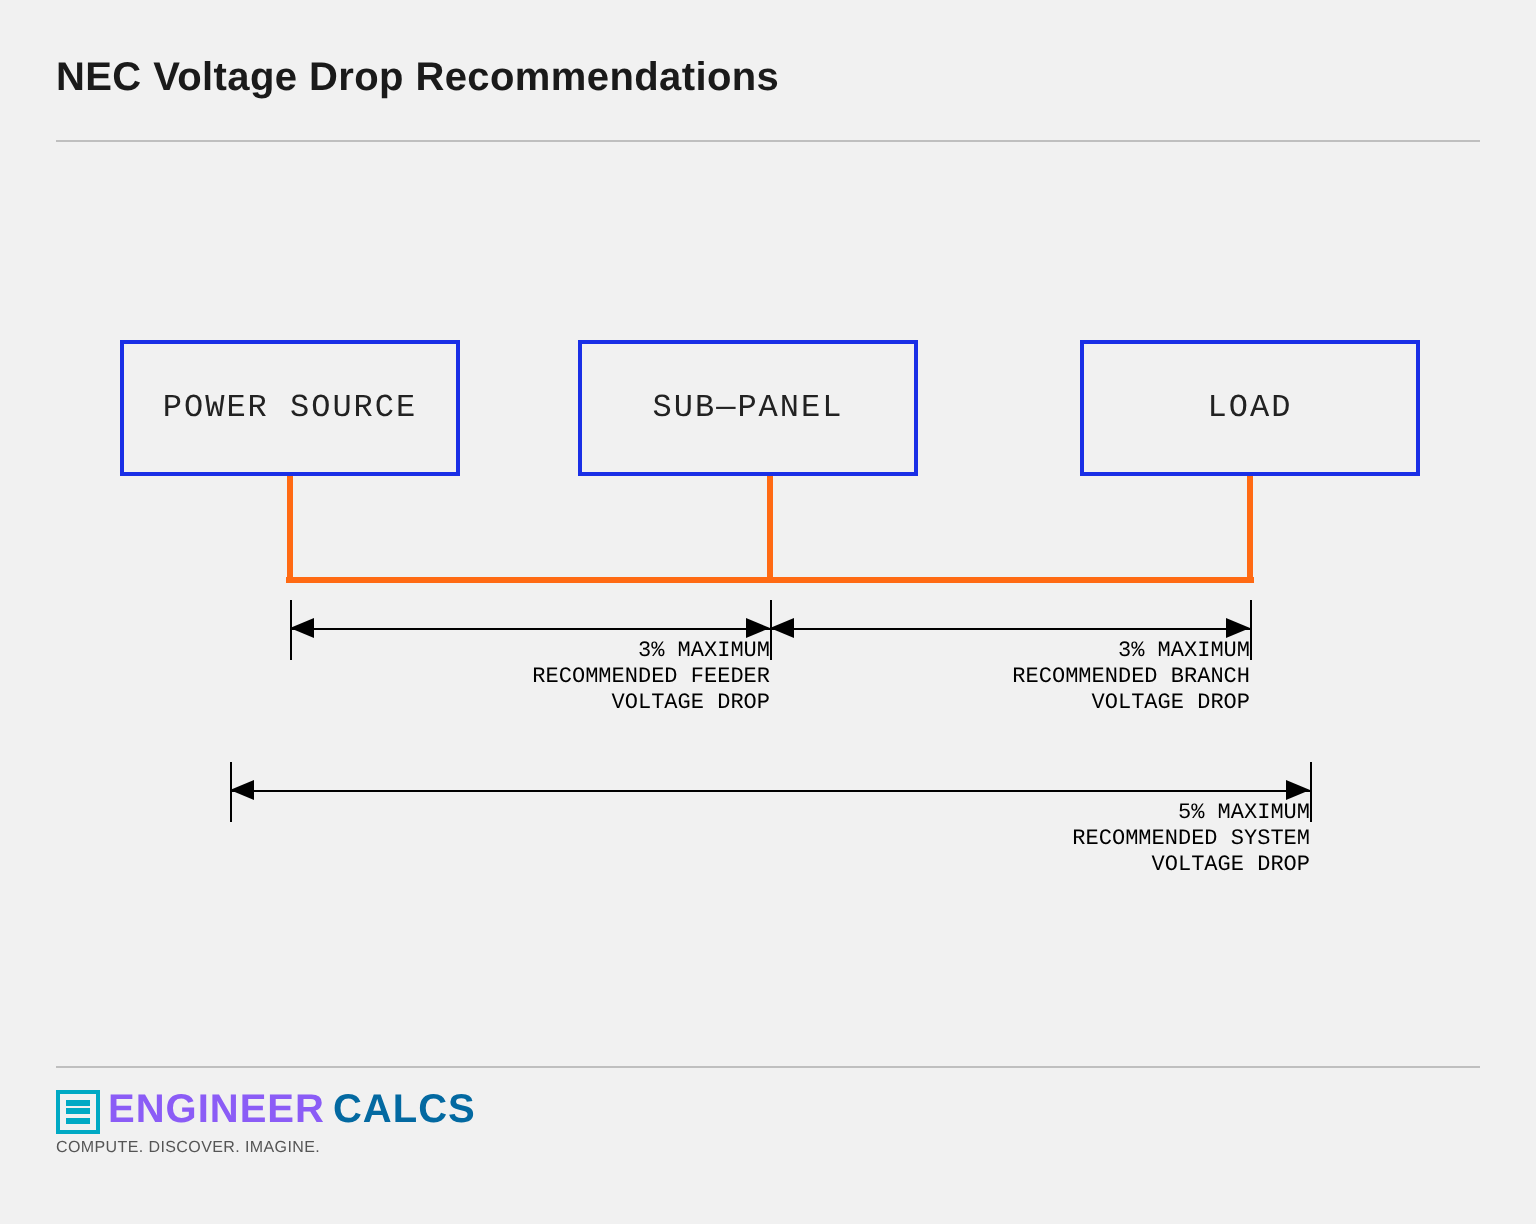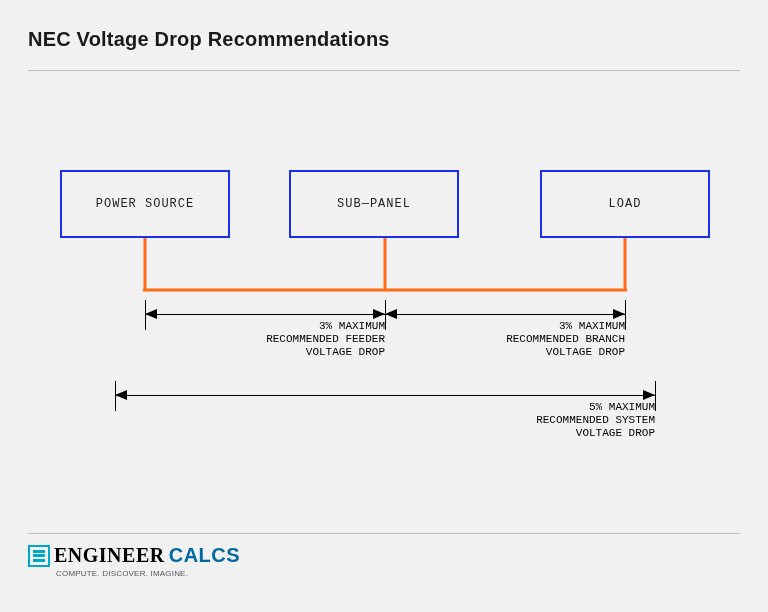--- a/index.html
+++ b/index.html
@@ -40,21 +40,21 @@
     top: 170px;
     width: 170px;
     height: 68px;
     border: 2px solid #1a2fe6;
     background: transparent;
     box-sizing: border-box;
     display: flex;
     align-items: center;
     justify-content: center;
     font-family: "Courier New", monospace;
-    font-size: 12px;
+    font-size: 16px;
     letter-spacing: 1px;
     color: #222;
   }
 
   
   .connector {
     position: absolute;
     stroke: #ff6a13;
     stroke-width: 3;
     fill: none;
@@ -119,36 +119,34 @@
     flex-direction: column;
     justify-content: space-between;
     padding: 3px;
     box-sizing: border-box;
   }
   .logo-badge div { height: 3px; background: #00a9c4; }
   .logo-eng {
     font-size: 20px;
     font-weight: 800;
     letter-spacing: 0.5px;
-    color: #000000;
-    font-family: Liberation Serif, serif;
+    color: #8b5cf6;
   }
   .logo-calcs {
     font-size: 20px;
     font-weight: 800;
     letter-spacing: 0.5px;
     color: #0369a1;
     margin-left: 4px;
   }
   .logo-tag {
     font-size: 8px;
     letter-spacing: 0.2px;
     color: #555;
     margin-top: 2px;
-    margin-left: 28px;
   }
 </style>
 </head>
 <body>
 
 <div class="page">
 
   <div class="title">NEC Voltage Drop Recommendations</div>
   <div class="title-underline"></div>
 

